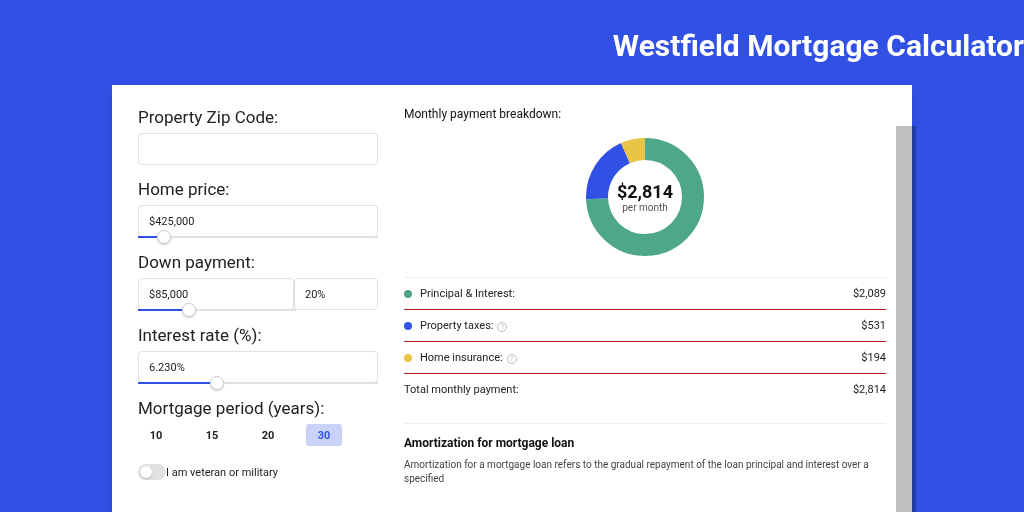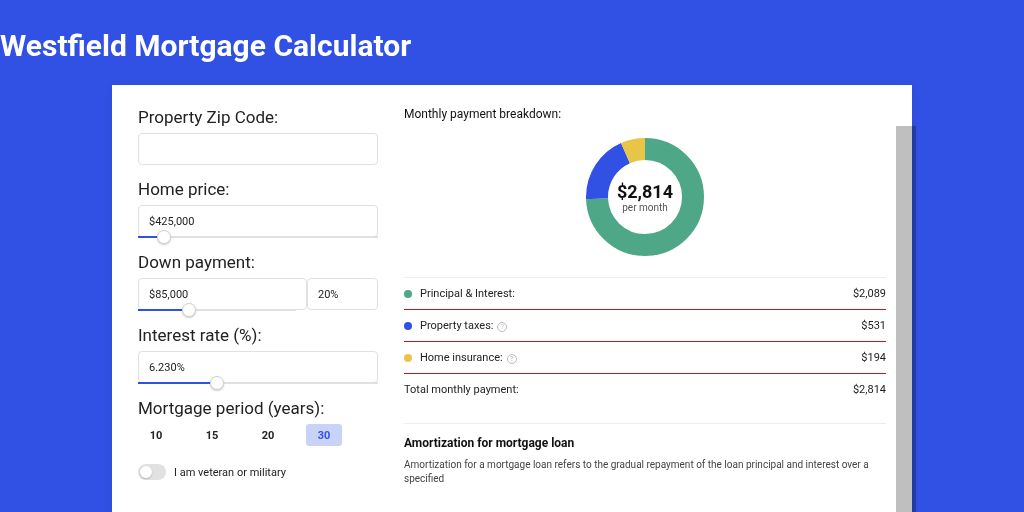--- a/index.html
+++ b/index.html
@@ -1,34 +1,34 @@
 <!DOCTYPE html>
 <html><head>
 <meta charset="utf-8">
 <style>
 *{box-sizing:border-box;margin:0;padding:0;font-family:-apple-system,BlinkMacSystemFont,"Segoe UI",Roboto,Helvetica,Arial,sans-serif}
 body{background:#3151e4;width:1024px;height:512px;overflow:hidden}
-.page-title{color:#fff;font-size:30px;font-weight:700;text-align:left;padding:28px 0 22px}
+.page-title{color:#fff;font-size:30px;font-weight:700;text-align:right;padding:28px 0 22px}
 .card{background:#fff;margin:0 112px;height:440px;box-shadow:0 2px 8px rgba(0,0,0,.08);padding:22px 26px;display:flex;gap:26px}
 .shade{position:absolute;top:126px;left:896px;width:20px;height:440px;background:rgba(0,0,0,.25)}
 .left{width:240px;flex:0 0 240px}
 .right{flex:1;min-width:0}
 .lbl{font-size:17px;color:#222;margin-bottom:6px;display:block}
 .field{width:100%;height:32px;border:1px solid #e1e1e1;border-radius:4px;padding:0 10px;font-size:11px;color:#222;background:#fff}
 .grp{margin-bottom:14px;position:relative}
 .track{height:2px;background:#e1e1e1;position:relative;margin-top:-1px}
 .fill{height:2px;background:#3151e4;position:absolute;left:0;top:0}
 .thumb{width:14px;height:14px;border-radius:50%;background:#fff;border:1px solid #d0d0d0;position:absolute;top:-6px;box-shadow:0 1px 2px rgba(0,0,0,.2)}
 .dp-row{display:flex;gap:0}
 .dp-row .field:first-child{flex:1}
-.dp-row .field:last-child{width:71px}
+.dp-row .field:last-child{width:84px}
 .periods{display:flex;gap:20px;margin-top:2px}
 .pbtn{width:36px;height:22px;border:none;background:transparent;font-size:11px;font-weight:700;color:#222;border-radius:3px;cursor:pointer}
 .pbtn.active{background:#c9d3f7;color:#3151e4}
-.toggle-row{display:flex;align-items:center;gap:8px;margin-top:18px}
+.toggle-row{display:flex;align-items:center;margin-top:18px}
 .toggle{width:28px;height:16px;border-radius:8px;background:#e1e1e1;position:relative}
 .toggle::after{content:"";position:absolute;width:12px;height:12px;border-radius:50%;background:#fff;top:2px;left:2px;box-shadow:0 1px 2px rgba(0,0,0,.2)}
 .toggle-lbl{font-size:11px;color:#222}
 .section-title{font-size:12px;font-weight:400;color:#111;margin-bottom:14px}
 .donut-wrap{display:flex;justify-content:center;margin:6px 0 18px}
 .donut{position:relative;width:124px;height:124px}
 .donut svg{transform:rotate(-90deg)}
 .donut-center{position:absolute;inset:0;display:flex;flex-direction:column;align-items:center;justify-content:center}
 .donut-amount{font-size:18px;font-weight:700;color:#111}
 .donut-sub{font-size:10px;color:#555}

